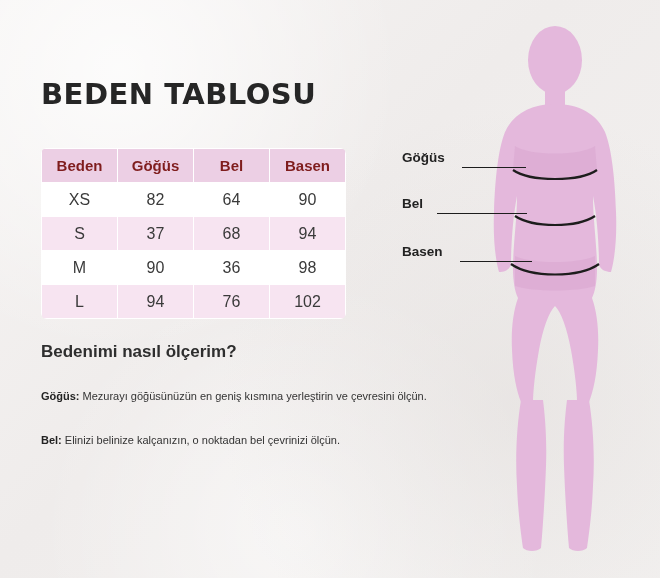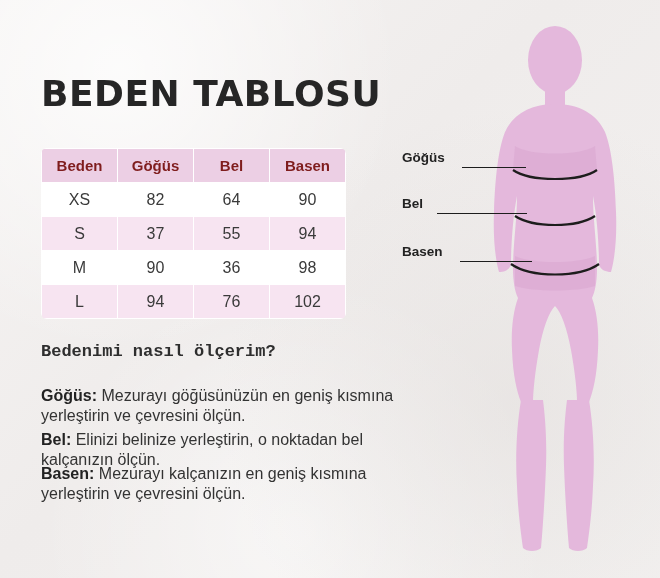--- a/index.html
+++ b/index.html
@@ -29,21 +29,21 @@
       radial-gradient(circle at 78% 70%, rgba(226,222,220,0.55) 0%, rgba(255,255,255,0) 45%),
       radial-gradient(circle at 45% 92%, rgba(255,255,255,0.5) 0%, rgba(255,255,255,0) 40%);
     pointer-events: none;
   }
 
   
   .title {
     position: absolute;
     left: 41px;
     top: 72px;
-    font-size: 36px;
+    font-size: 29px;
     line-height: 44px;
     font-weight: bold;
     letter-spacing: 0.5px;
     color: #262626;
     font-family: "DejaVu Sans", sans-serif;
   }
 
   
   .table-wrap {
     position: absolute;
@@ -81,26 +81,25 @@
   }
 
   
   .howto-title {
     position: absolute;
     left: 41px;
     top: 342px;
     font-size: 17px;
     font-weight: bold;
     color: #2e2e2e;
-    font-family: Liberation Mono, monospace;
   }
   .para {
     position: absolute;
     left: 41px;
-    font-size: 16px;
+    font-size: 11px;
     line-height: 20px;
     color: #333333;
     width: 390px;
   }
   .para b { font-weight: bold; color: #222; }
   #para1 { top: 386px; }
   #para2 { top: 430px; }
   #para3 { top: 464px; }
 
   
@@ -153,21 +152,21 @@
       <tbody>
         <tr class="odd">
           <td>XS</td>
           <td>82</td>
           <td>64</td>
           <td>90</td>
         </tr>
         <tr class="even">
           <td>S</td>
           <td>37</td>
-          <td>55</td>
+          <td>68</td>
           <td>94</td>
         </tr>
         <tr class="odd">
           <td>M</td>
           <td>90</td>
           <td>36</td>
           <td>98</td>
         </tr>
         <tr class="even">
           <td>L</td>
@@ -178,24 +177,21 @@
       </tbody>
     </table>
   </div>
 
   <div class="howto-title">Bedenimi nasıl ölçerim?</div>
 
   <div class="para" id="para1">
     <b>Göğüs:</b><span> Mezurayı göğüsünüzün en geniş kısmına yerleştirin ve çevresini ölçün.</span>
   </div>
   <div class="para" id="para2">
-    <b>Bel:</b><span> Elinizi belinize yerleştirin, o noktadan bel kalçanızın ölçün.</span>
-  </div>
-  <div class="para" id="para3">
-    <b>Basen:</b><span> Mezurayı kalçanızın en geniş kısmına yerleştirin ve çevresini ölçün.</span>
+    <b>Bel:</b><span> Elinizi belinize kalçanızın, o noktadan bel çevrinizi ölçün.</span>
   </div>
 
   <div class="figure">
     <svg width="200" height="545" viewBox="0 0 200 545" xmlns="http://www.w3.org/2000/svg">
       <g fill="#e4b8dc">
 
         <ellipse cx="100" cy="40" rx="27" ry="34"></ellipse>
 
         <rect x="90" y="68" width="20" height="22"></rect>
 

